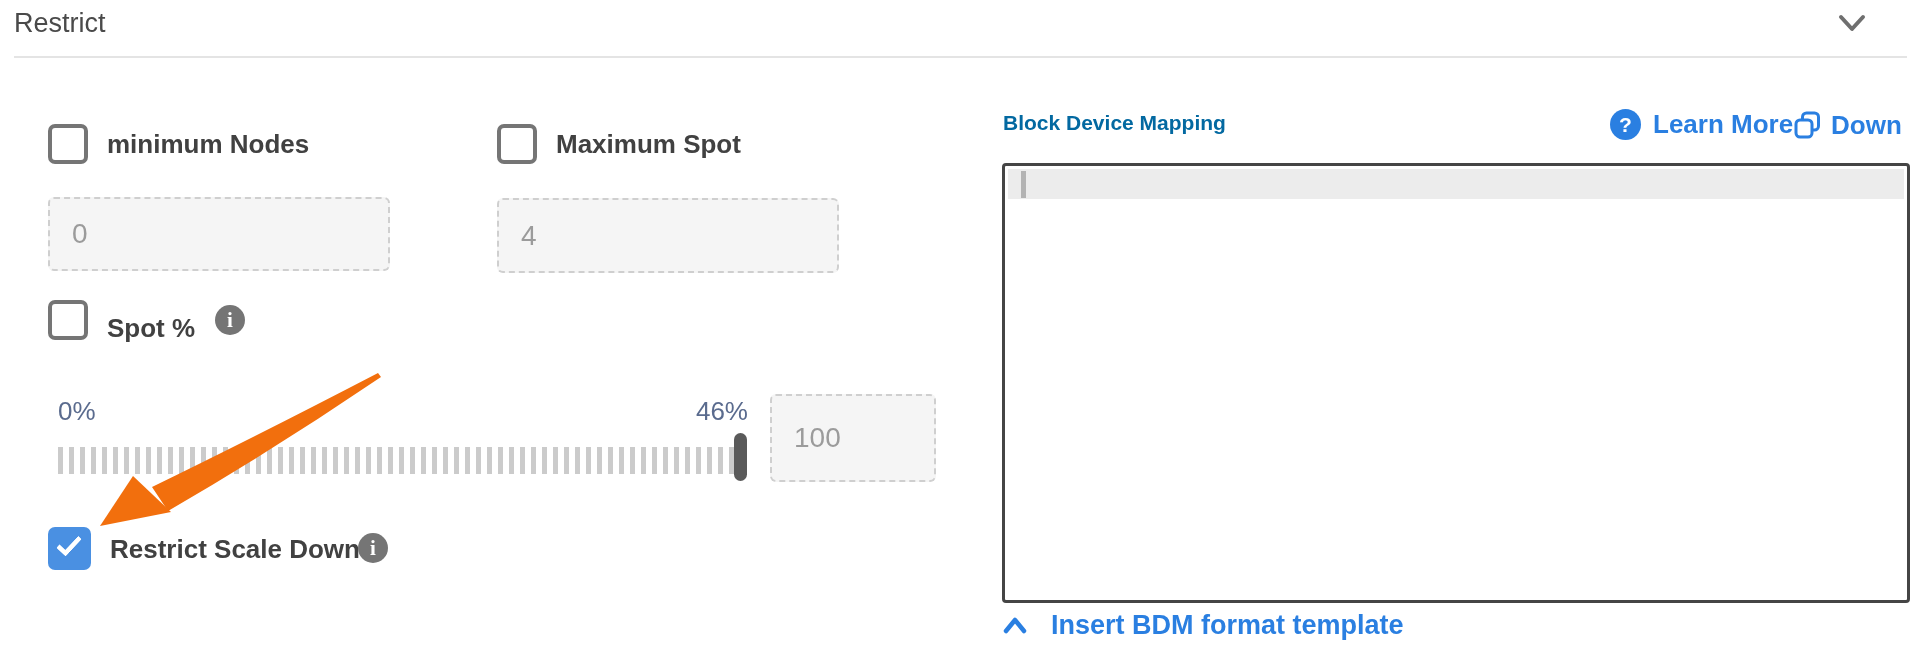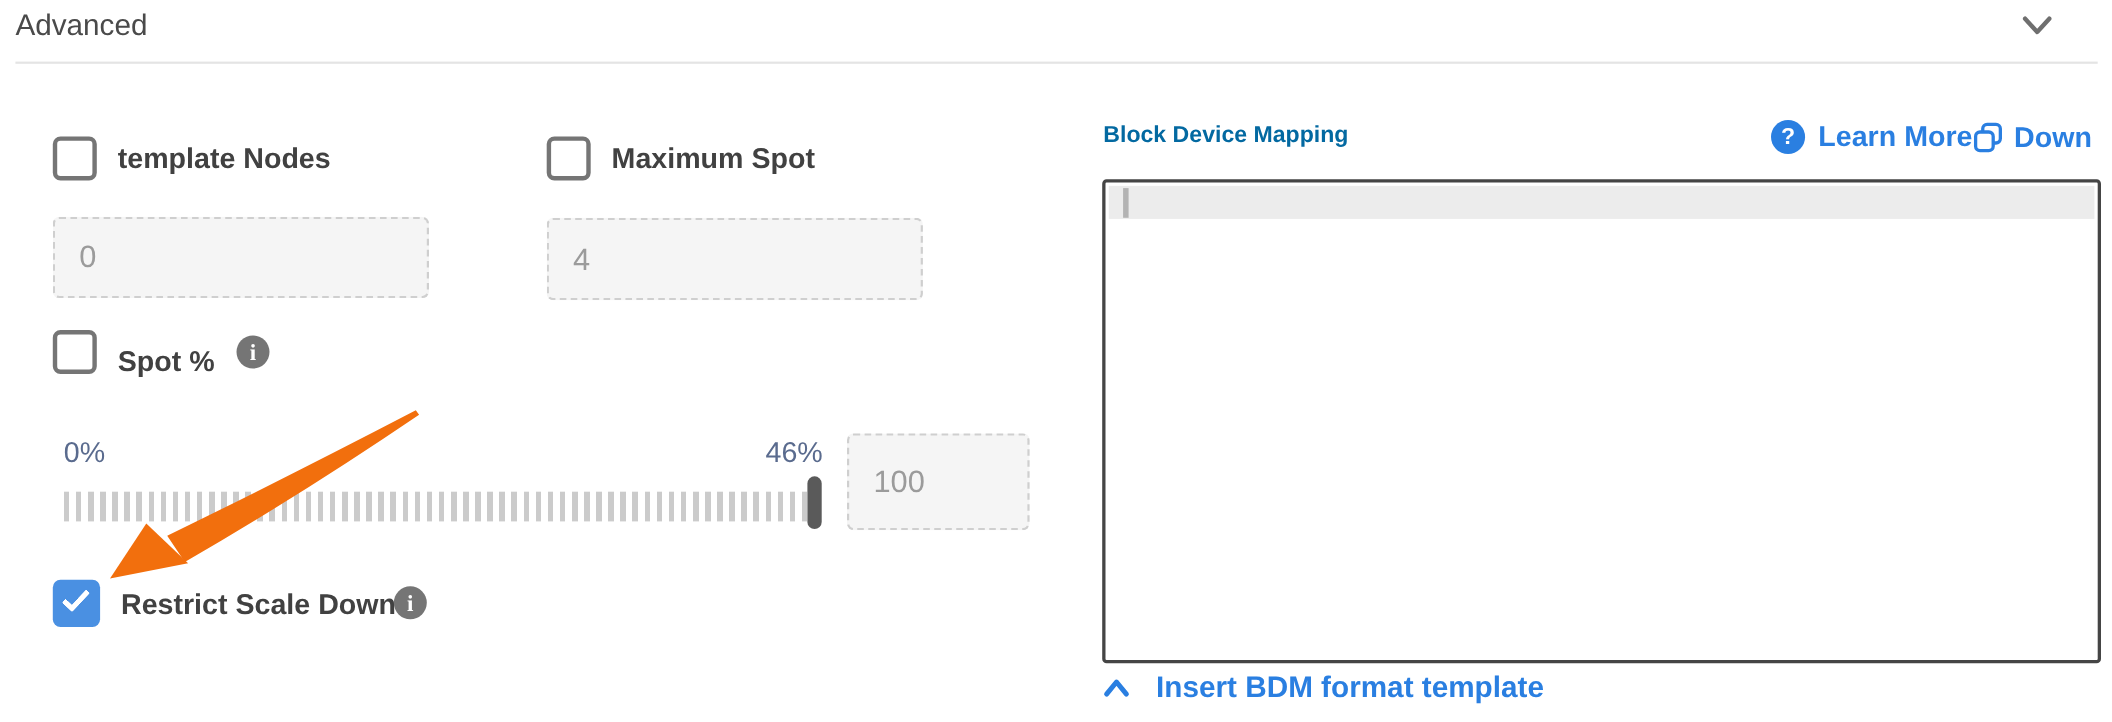--- a/index.html
+++ b/index.html
@@ -55,28 +55,28 @@
                 border:3px solid #454545; border-radius:4px; cursor:text; }
   #bdm-active-line { position:absolute; left:3px; top:3px; width:896px; height:30px; background:#ececec; }
   #bdm-cursor { position:absolute; left:13px; top:2px; width:5px; height:27px; background:#b3b3b3; }
 
   #insert-template { left:1003px; top:610px; display:flex; align-items:center; gap:24px; cursor:pointer; }
   #insert-template span { font-size:27px; font-weight:600; }
 </style>
 </head>
 <body>
 
-<div class="abs" id="advanced-title">Advanced</div>
+<div class="abs" id="advanced-title">Restrict</div>
 <svg class="abs" id="header-chevron" viewBox="0 0 28 24">
   <polyline points="3,5 14,17 25,5" fill="none" stroke="#6f6f6f" stroke-width="4" stroke-linecap="round" stroke-linejoin="round"></polyline>
 </svg>
 <div class="abs" id="header-divider"></div>
 
 <div class="abs checkbox" style="left:48px; top:124px;"></div>
-<div class="abs cb-label" style="left:107px; top:124px;">template Nodes</div>
+<div class="abs cb-label" style="left:107px; top:124px;">minimum Nodes</div>
 <input class="abs dashed-input" style="left: 48px; top: 197px; width: 342px; height: 74px;" value="0">
 
 <div class="abs checkbox" style="left:497px; top:124px;"></div>
 <div class="abs cb-label" style="left:556px; top:124px;">Maximum Spot</div>
 <input class="abs dashed-input" style="left: 497px; top: 198px; width: 342px; height: 75px;" value="4">
 
 <div class="abs checkbox" style="left:48px; top:300px;"></div>
 <div class="abs cb-label" style="left:107px; top:308px;">Spot %</div>
 <div class="abs info-icon" style="left:215px; top:305px;">i</div>
 

